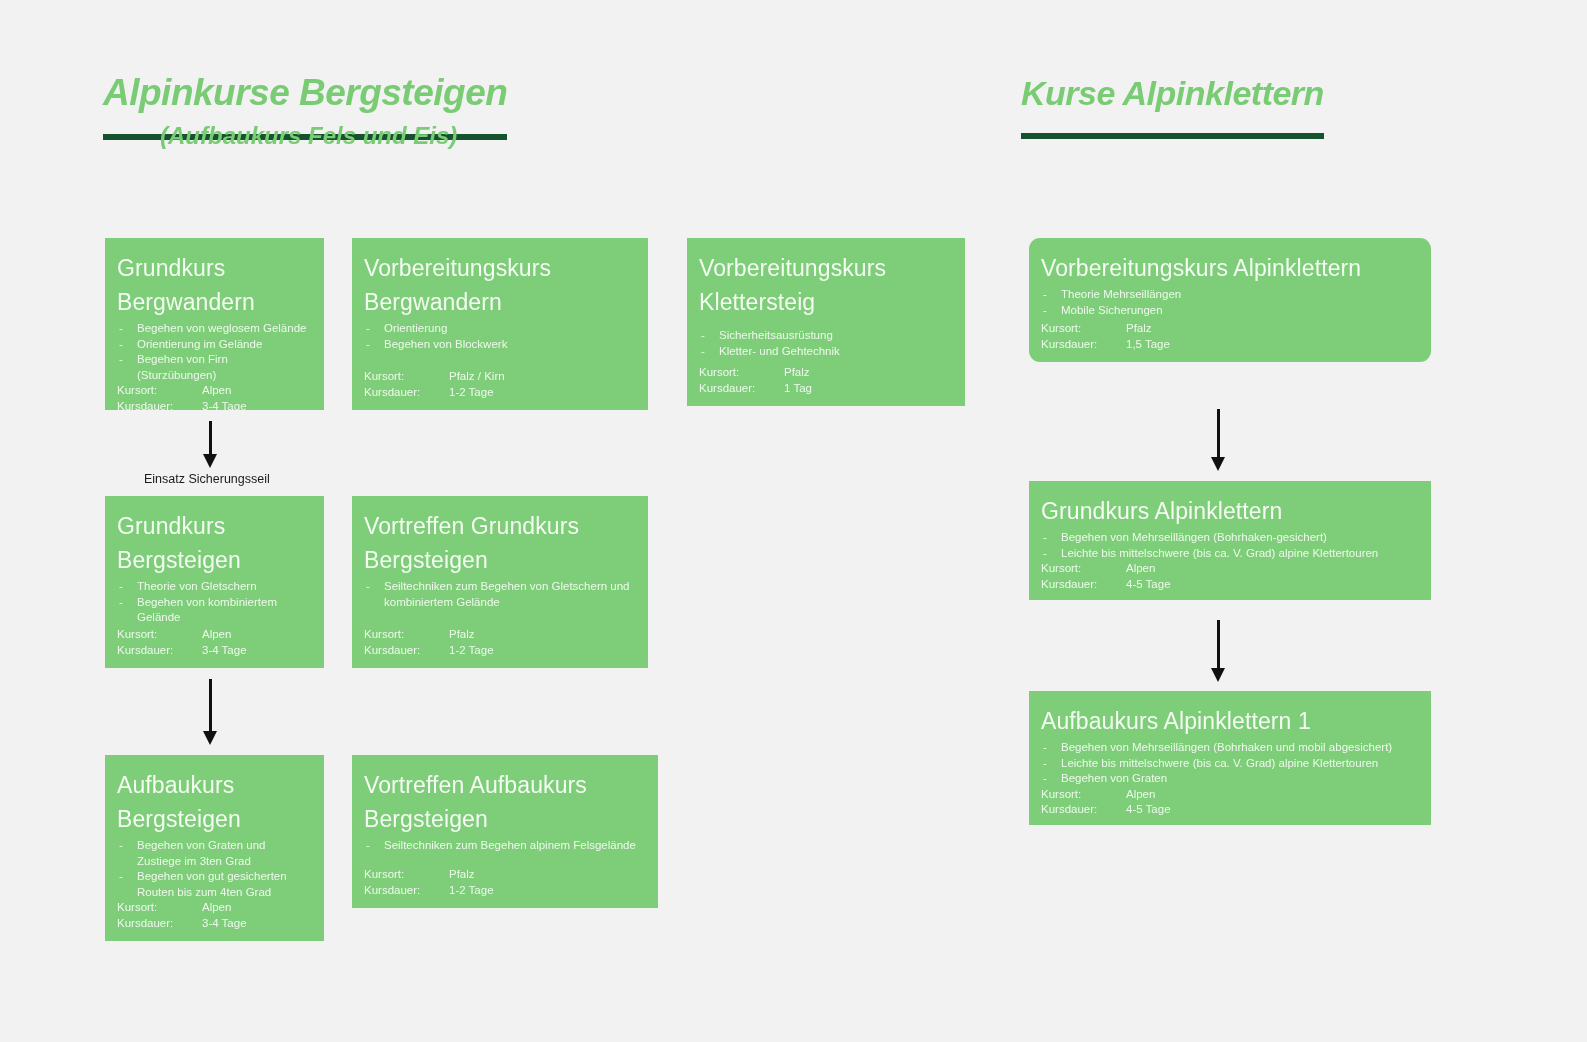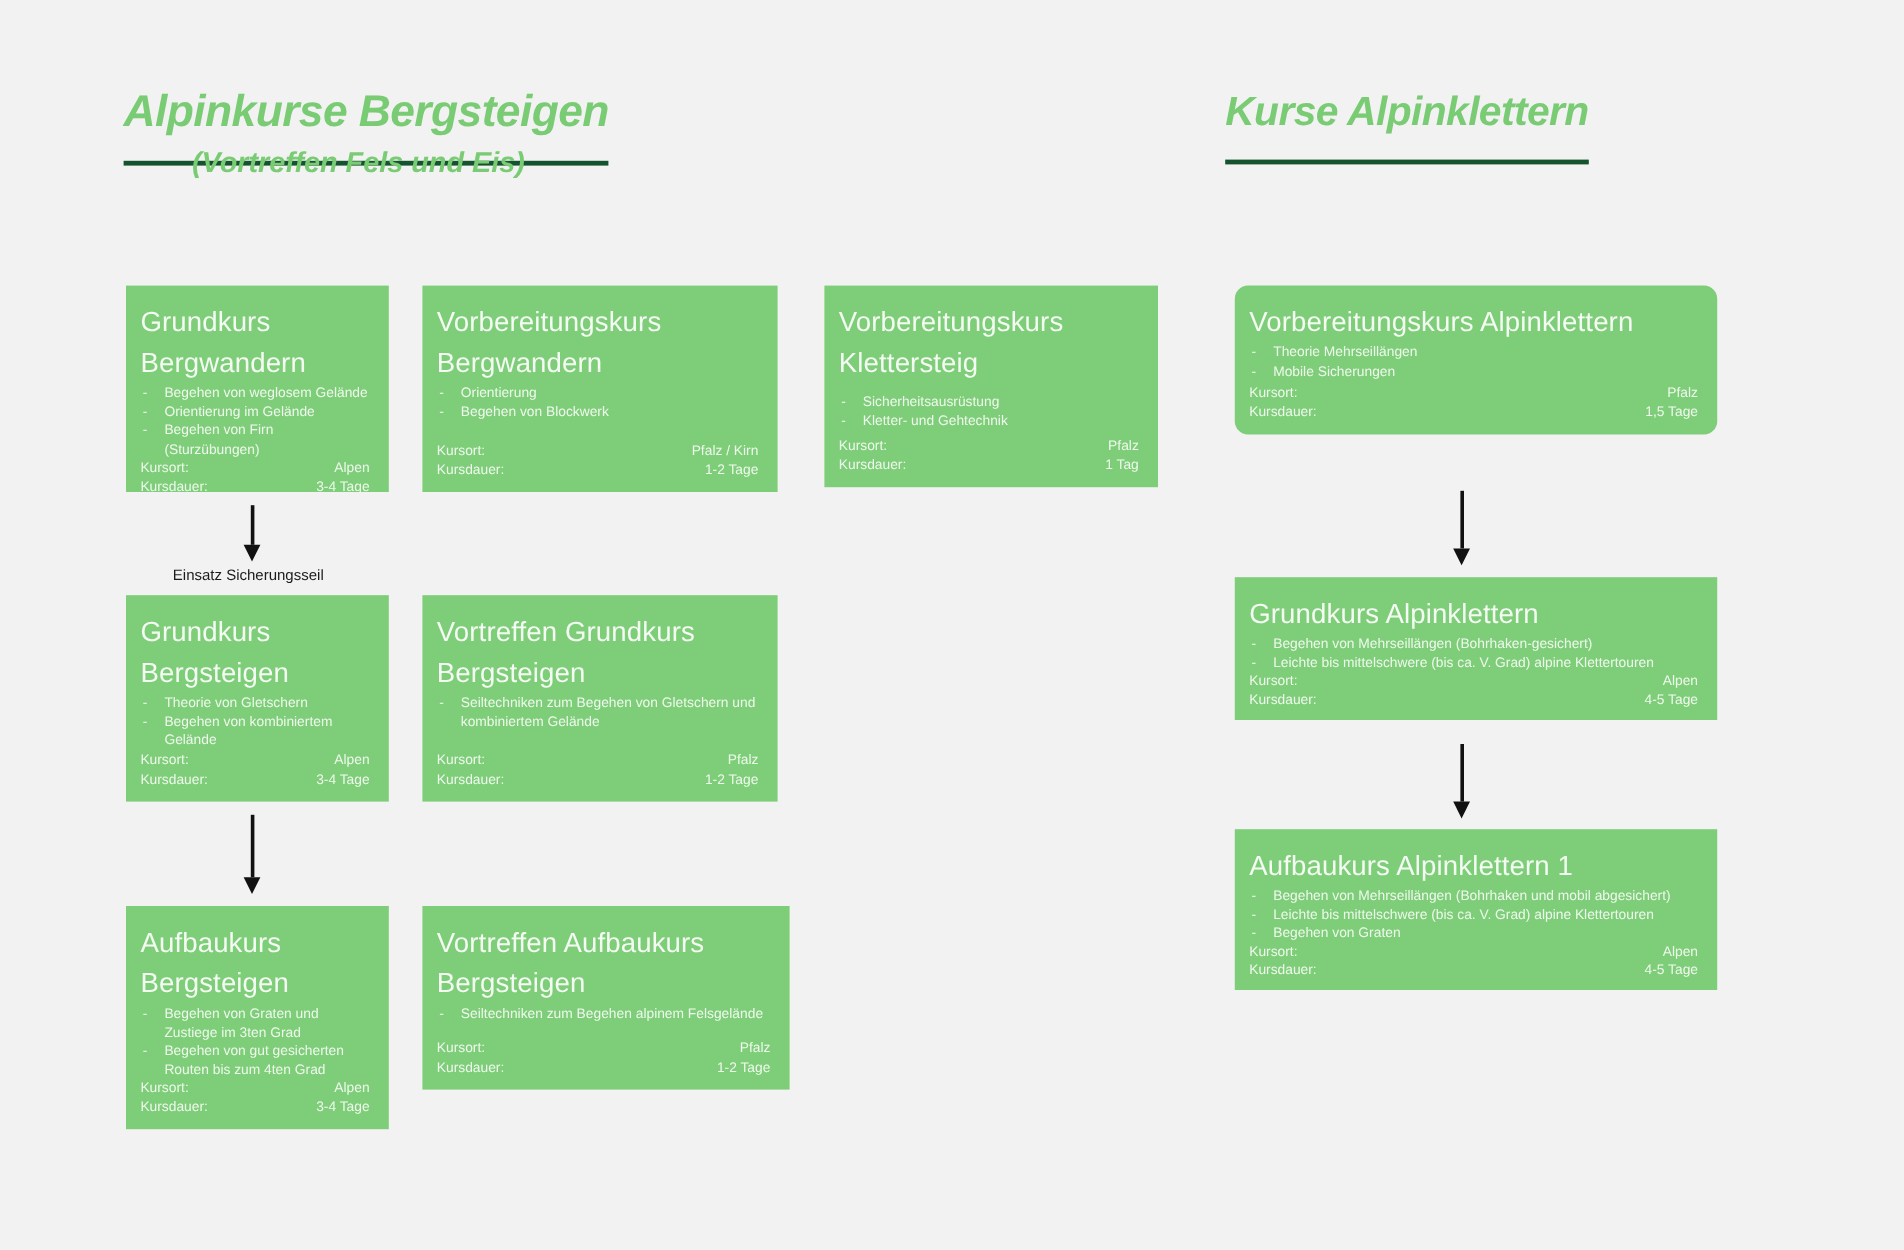--- a/index.html
+++ b/index.html
@@ -20,21 +20,21 @@
   .heading {
     position: absolute;
     color: #79cb74;
     font-weight: bold;
     font-style: italic;
     letter-spacing: -0.5px;
     white-space: nowrap;
   }
   .heading .underline {
     display: inline-block;
-    border-bottom: 4px solid #14532d;
+    border-bottom: 6px solid #14532d;
     padding-bottom: 20px;
   }
   #heading-left   { left: 103px; top: 72px;  font-size: 37px; }
   #heading-left-sub {
     position: absolute; left: 160px; top: 122px;
     color: #79cb74; font-weight: bold; font-style: italic;
     font-size: 24px; white-space: nowrap;
   }
   #heading-right  { left: 1021px; top: 74px; font-size: 34px; }
 
@@ -68,21 +68,21 @@
     position: absolute;
     left: 2px;
     top: 0;
   }
   .meta {
     margin-top: auto;
     font-size: 11.5px;
     line-height: 15.5px;
     color: #eef9ed;
   }
-  .meta-row { display: flex; justify-content: space-between; }
+  .meta-row { display: flex; }
   .meta-row .k { width: 85px; flex: none; }
   .card.flexcard { display: flex; flex-direction: column; }
 
   
   .arrow { position: absolute; }
   .arrow .shaft {
     position: absolute;
     left: 50%;
     top: 0;
     width: 3px;
@@ -107,21 +107,21 @@
   }
 </style>
 </head>
 <body>
 
 <div class="canvas">
 
   <div class="heading" id="heading-left">
     <span class="underline">Alpinkurse Bergsteigen</span>
   </div>
-  <div id="heading-left-sub">(Vortreffen Fels und Eis)</div>
+  <div id="heading-left-sub">(Aufbaukurs Fels und Eis)</div>
 
   <div class="heading" id="heading-right">
     <span class="underline">Kurse Alpinklettern</span>
   </div>
 
   <div class="card flexcard" style="left:105px; top:238px; width:219px; height:172px;">
     <div class="card-title">
       <div>Grundkurs</div>
       <div>Bergwandern</div>
     </div>

